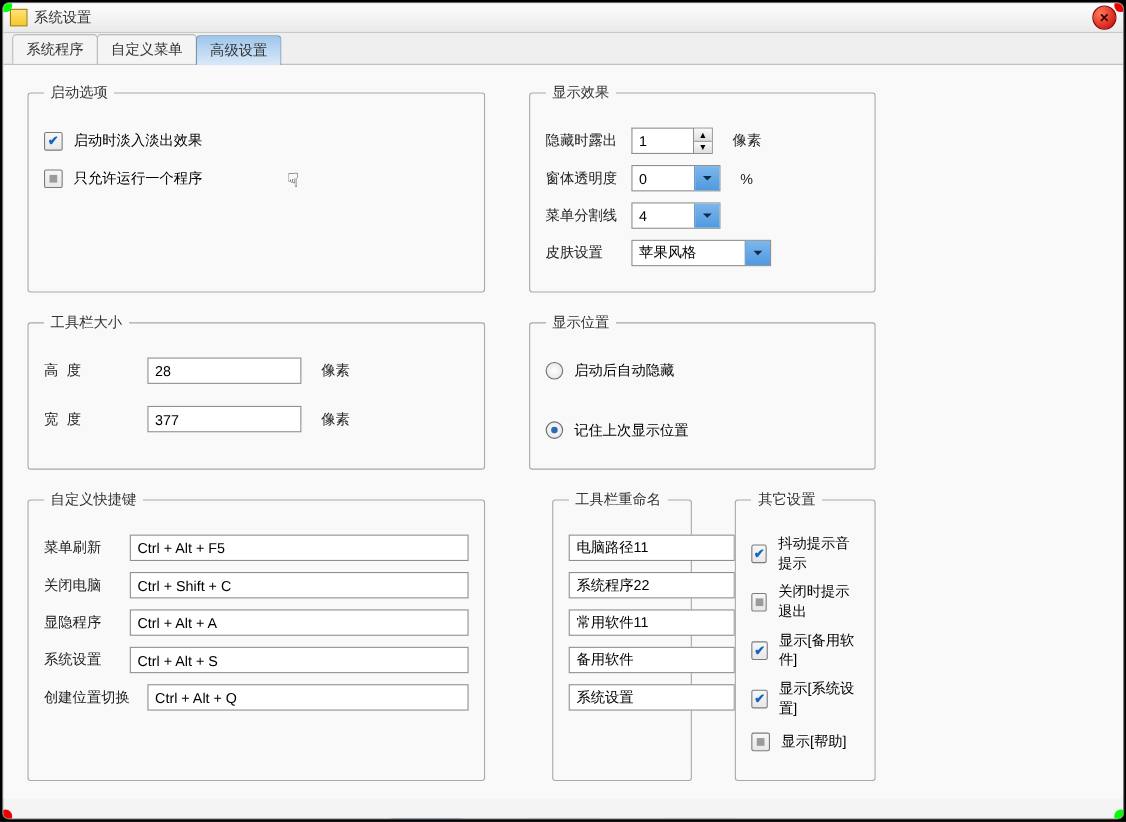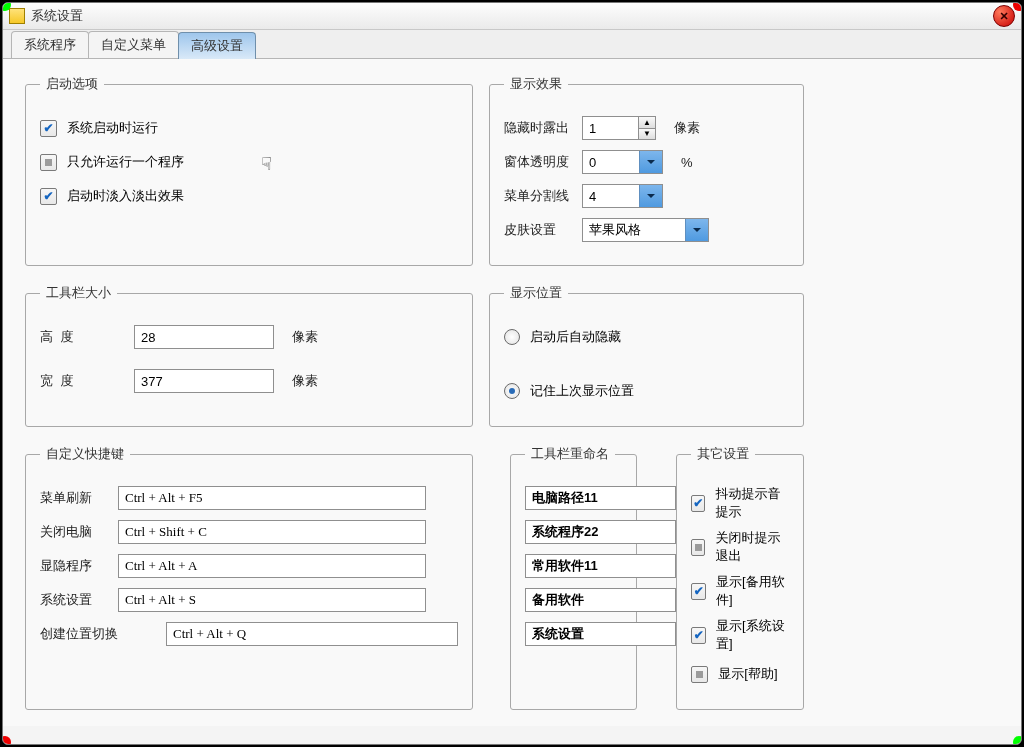--- a/index.html
+++ b/index.html
@@ -87,21 +87,21 @@
     position: relative;
     top: 1px;
   }
 
   
   .content {
     padding: 16px 22px 16px 22px;
     display: grid;
     grid-template-columns: 1fr 1fr 1fr 1fr;
     grid-template-rows: auto auto auto;
-    gap: 18px 16px;
+    gap: 18px 40px;
     background: #f9f9f9;
   }
 
   fieldset.group {
     border: 1px solid #a8a8a8;
     border-radius: 3px;
     padding: 14px 14px 14px 14px;
     background: #f9f9f9;
     margin: 0;
   }
@@ -156,21 +156,21 @@
     height: 24px;
     border: 1px solid #8f8f8f;
     background: #fff;
     padding: 0 6px;
     font-size: 13px;
     font-family: inherit;
     box-sizing: border-box;
   }
   .txt.w140 { width: 140px; }
   .txt.w56  { width: 56px; }
-  .txt.w190 { width: 151px; font-weight: bold; }
+  .txt.w190 { width: 151px; }
   .txt.w260 { width: 308px; }
 
   
   .spinner {
     display: inline-flex;
   }
   .spinner .txt { border-right: none; }
   .spin-btns {
     display: flex; flex-direction: column;
     border: 1px solid #8f8f8f;
@@ -230,21 +230,21 @@
     border-color: #2f6aa6;
     background: linear-gradient(#8fcff7, #4fa8e8 48%, #2f8fd9 52%, #63b8f1);
     color: #0b2b4d;
   }
 
   
   .g-startup   { grid-column: 1; grid-row: 1; }
   .g-display   { grid-column: 2; grid-row: 1; }
   .g-size      { grid-column: 1; grid-row: 2; }
   .g-position  { grid-column: 2; grid-row: 2; }
-  .g-hotkeys   { grid-column: 1; grid-row: 3; font-family: Liberation Serif, serif; }
+  .g-hotkeys   { grid-column: 1; grid-row: 3; }
   .g-rightcol  { grid-column: 2; grid-row: 3; display: flex; gap: 18px; }
   .g-rightcol fieldset { flex: 1; margin-left: 21px; }
   .g-rename    { min-width: 0; }
   .g-other     { min-width: 0; }
 
   .cursor-hand {
     position: absolute;
     left: 258px; top: 150px;
     font-size: 18px;
     pointer-events: none;
@@ -268,29 +268,25 @@
     <div class="tab">自定义菜单</div>
     <div class="tab active">高级设置</div>
   </div>
 
   <div class="content">
 
     <fieldset class="group g-startup">
       <legend>启动选项</legend>
       <div class="row check">
         <span class="chk checked"></span>
-        <span>系统启动时运行</span>
+        <span>启动时淡入淡出效果</span>
       </div>
       <div class="row check">
         <span class="chk boxed"></span>
         <span>只允许运行一个程序</span>
-      </div>
-      <div class="row check">
-        <span class="chk checked"></span>
-        <span>启动时淡入淡出效果</span>
       </div>
     </fieldset>
 
     <fieldset class="group g-display">
       <legend>显示效果</legend>
 
       <div class="row">
         <span class="lbl">隐藏时露出</span>
         <span class="spinner">
           <input class="txt w56" value="1" style="">
@@ -379,21 +375,21 @@
       <div class="row">
         <span class="lbl">显隐程序</span>
         <input class="txt w260" value="Ctrl + Alt + A" style="">
       </div>
       <div class="row">
         <span class="lbl">系统设置</span>
         <input class="txt w260" value="Ctrl + Alt + S" style="">
       </div>
       <div class="row">
         <span class="lbl" style="min-width:86px">创建位置切换</span>
-        <input class="txt" style="width: 292px; margin-left: 32px;" value="Ctrl + Alt + Q">
+        <input class="txt" style="width: 292px;" value="Ctrl + Alt + Q">
       </div>
     </fieldset>
 
     <div class="g-rightcol">
       <fieldset class="group g-rename">
         <legend>工具栏重命名</legend>
         <div class="row">
             <input class="txt w190" value="电脑路径11" style="">
           </div>
         <div class="row">

